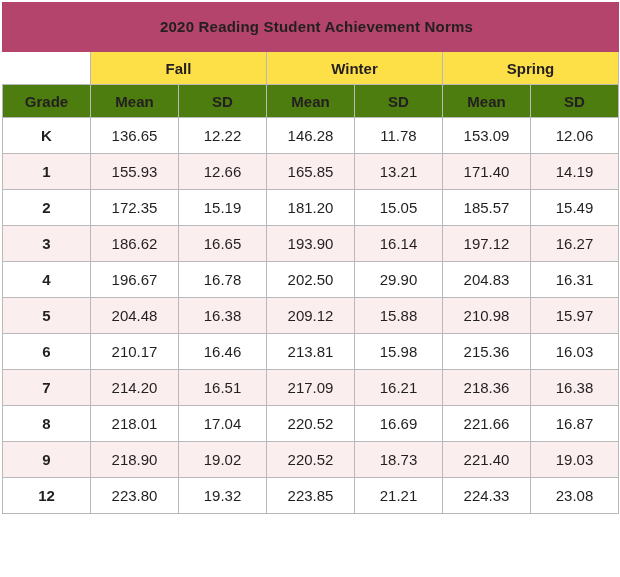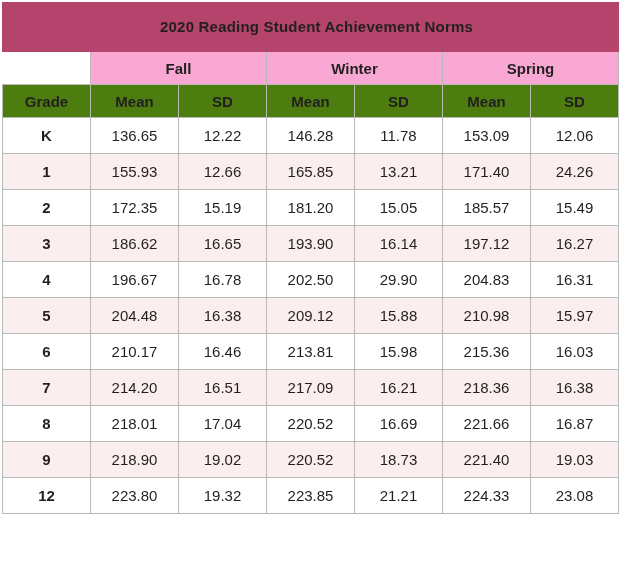--- a/index.html
+++ b/index.html
@@ -37,21 +37,21 @@
     color: #ffffff;
     font-size: 21px;
     font-weight: bold;
     letter-spacing: 0.2px;
     height: 38px;
     border: 1px solid #b4446b !important;
     padding: 4px 0 6px 12px;
   }
   
   .season-cell {
-    background: #f9a8d4;
+    background: #fde047;
     font-weight: bold;
     font-size: 17px;
     height: 30px;
     color: #231f20;
   }
   .season-blank {
     background: #ffffff;
     border-left: 1px solid #ffffff !important;
     border-top: 1px solid #ffffff !important;
   }
@@ -124,21 +124,21 @@
         <td>153.09</td>
         <td>12.06</td>
       </tr>
       <tr class="row-odd">
         <td class="grade">1</td>
         <td>155.93</td>
         <td>12.66</td>
         <td>165.85</td>
         <td>13.21</td>
         <td>171.40</td>
-        <td>24.26</td>
+        <td>14.19</td>
       </tr>
       <tr class="row-even">
         <td class="grade">2</td>
         <td>172.35</td>
         <td>15.19</td>
         <td>181.20</td>
         <td>15.05</td>
         <td>185.57</td>
         <td>15.49</td>
       </tr>

